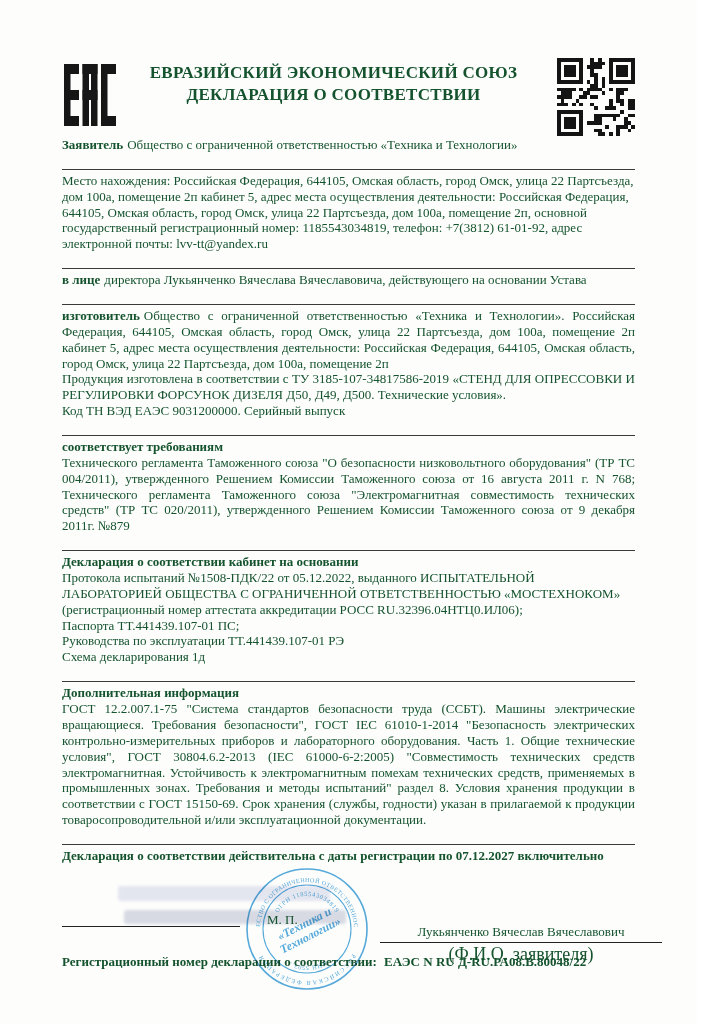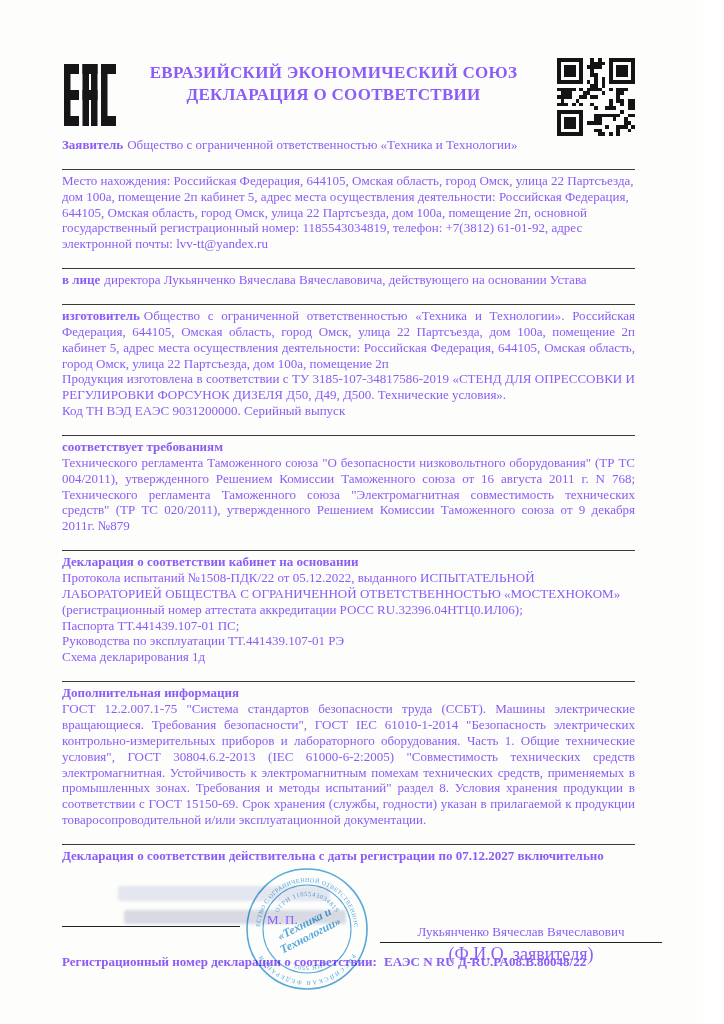--- a/index.html
+++ b/index.html
@@ -3,21 +3,21 @@
 <meta charset="utf-8">
 <style>
   html,body{margin:0;padding:0;background:#ffffff;}
   .page{
     position:relative;
     width:697px;height:1024px;
     box-sizing:border-box;
     background:#fdfdfc;
     padding:56px 62px 0 62px;
     font-family:"Liberation Serif","DejaVu Serif",serif;
-    font-size:13px;line-height:1.22;color:#8b5cf6;
+    font-size:13px;line-height:1.22;color:#14532d;
     overflow:hidden;
   }
   p{margin:0;}
   b{font-weight:bold;}
   .lbl{margin-right:4px;}
   .header{position:relative;height:76px;margin-bottom:2px;}
   .eac{position:absolute;left:2px;top:8px;}
   .qr{position:absolute;right:0;top:2px;}
   .titles{position:absolute;left:60px;right:90px;top:6px;text-align:center;
     font-weight:bold;font-size:17px;line-height:1.3;letter-spacing:.3px;}

